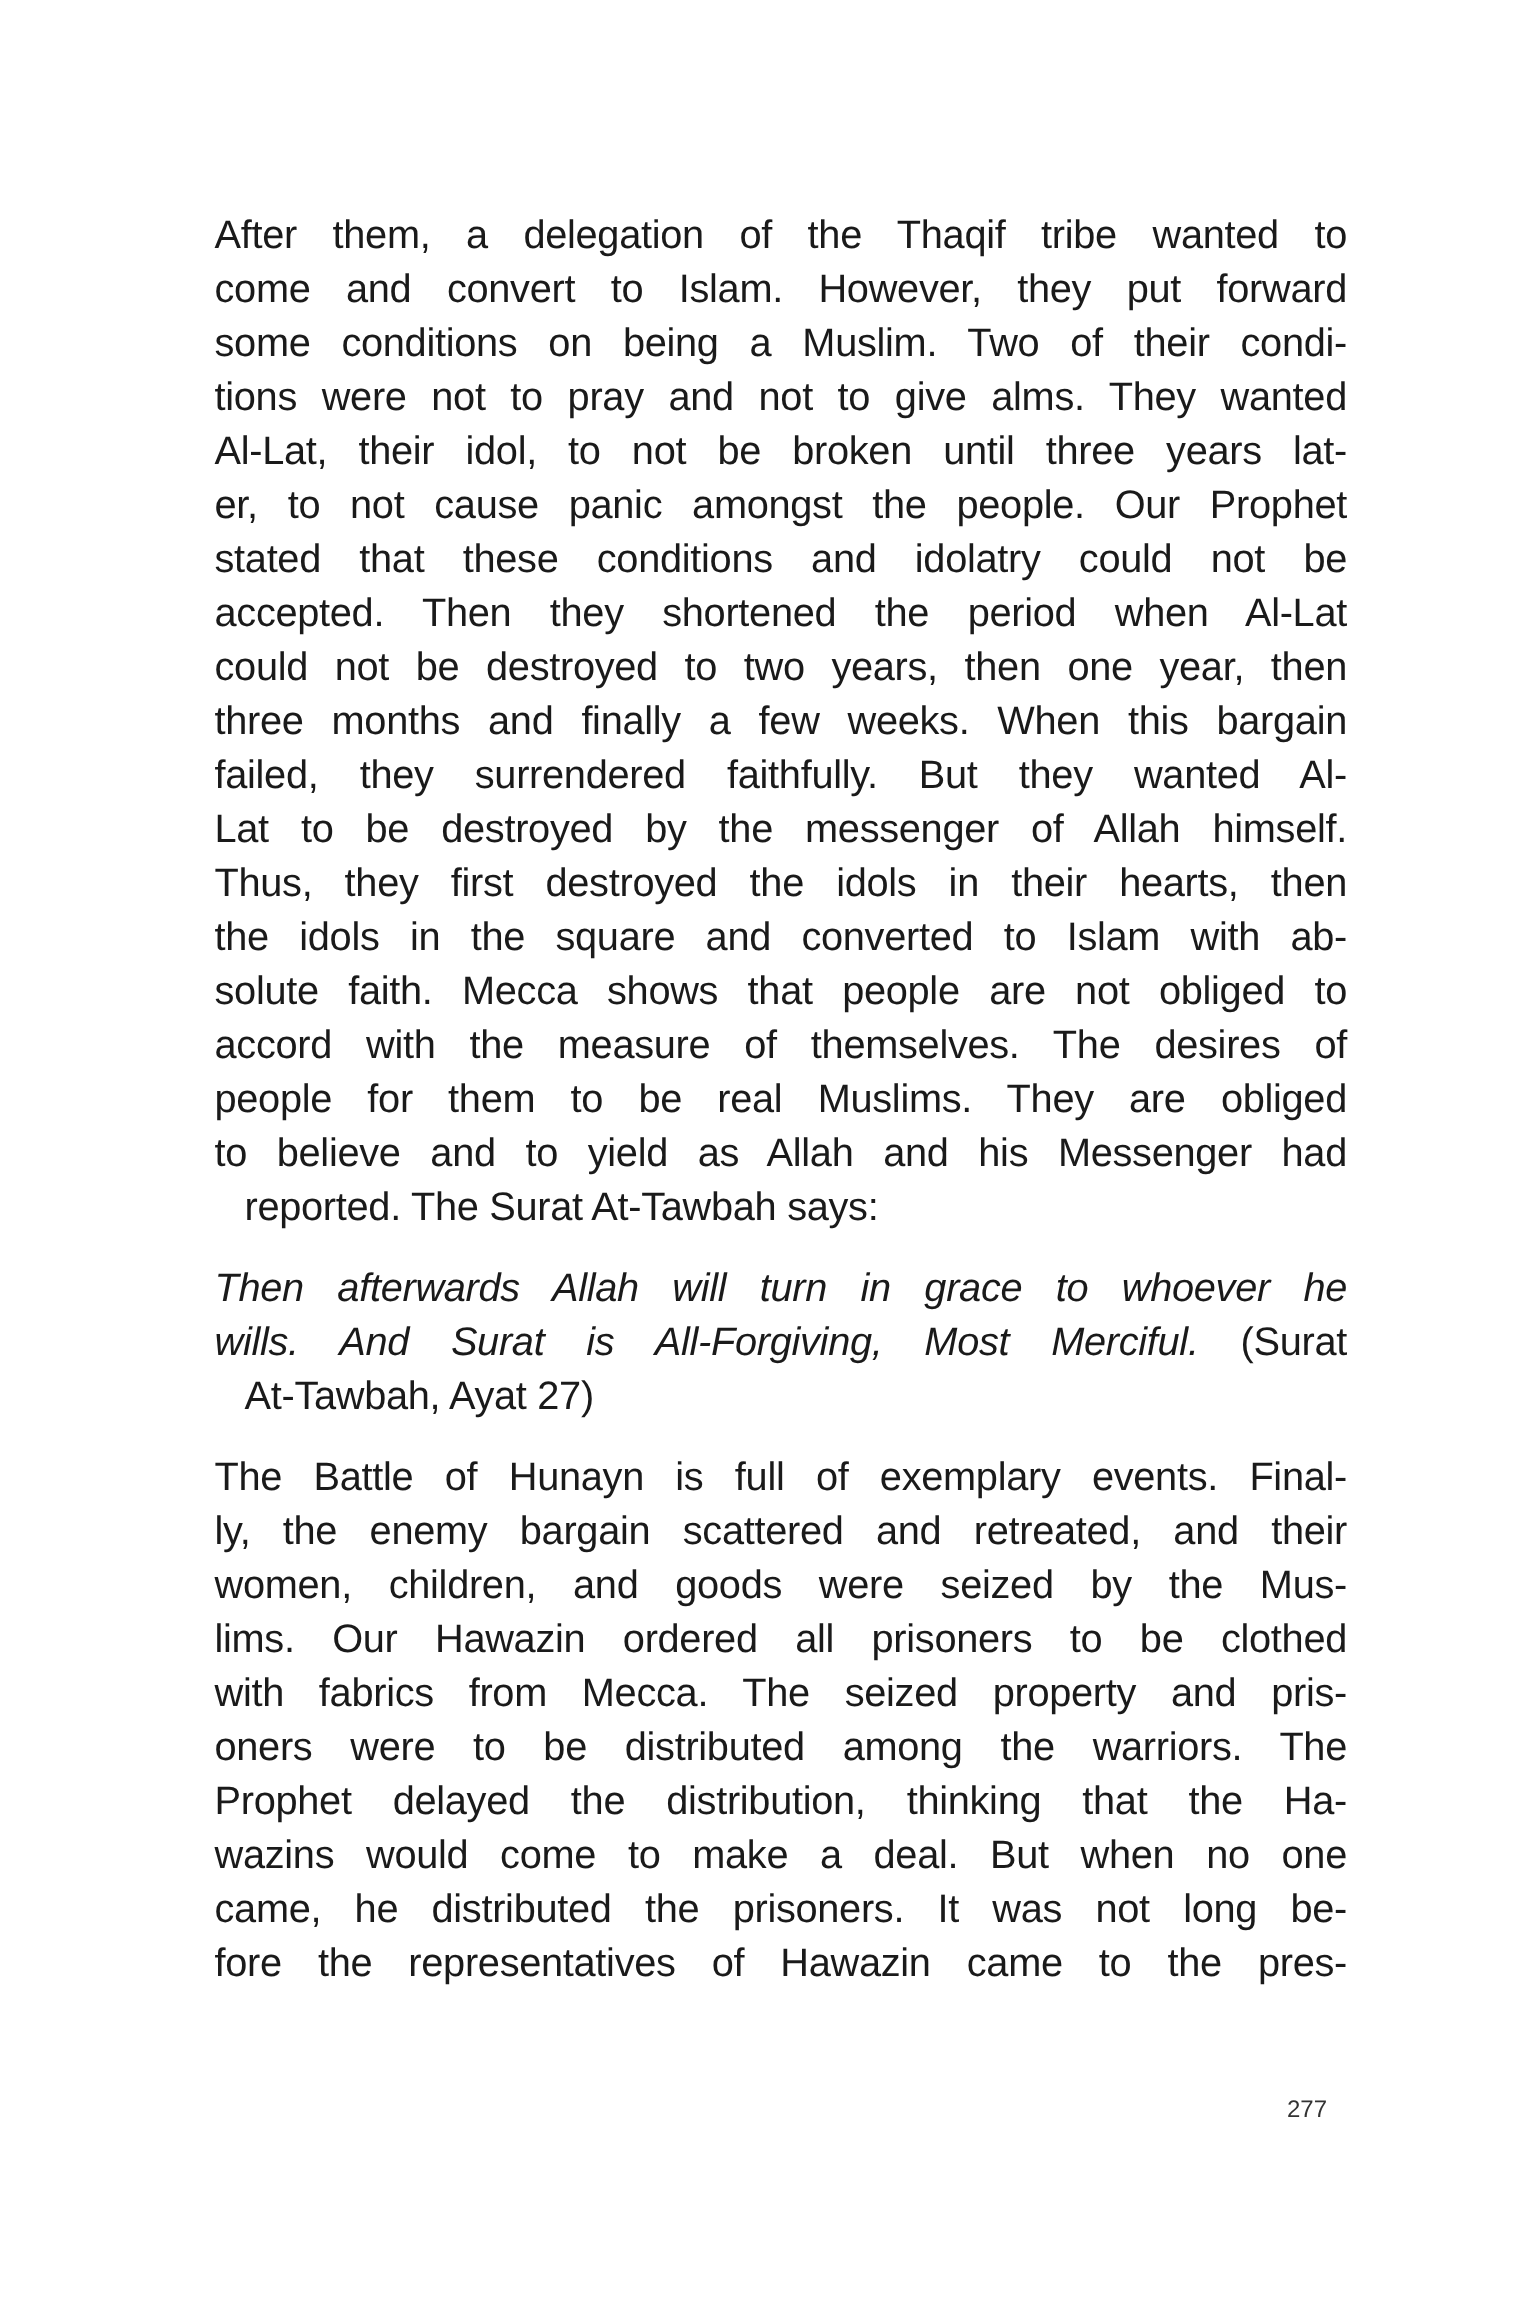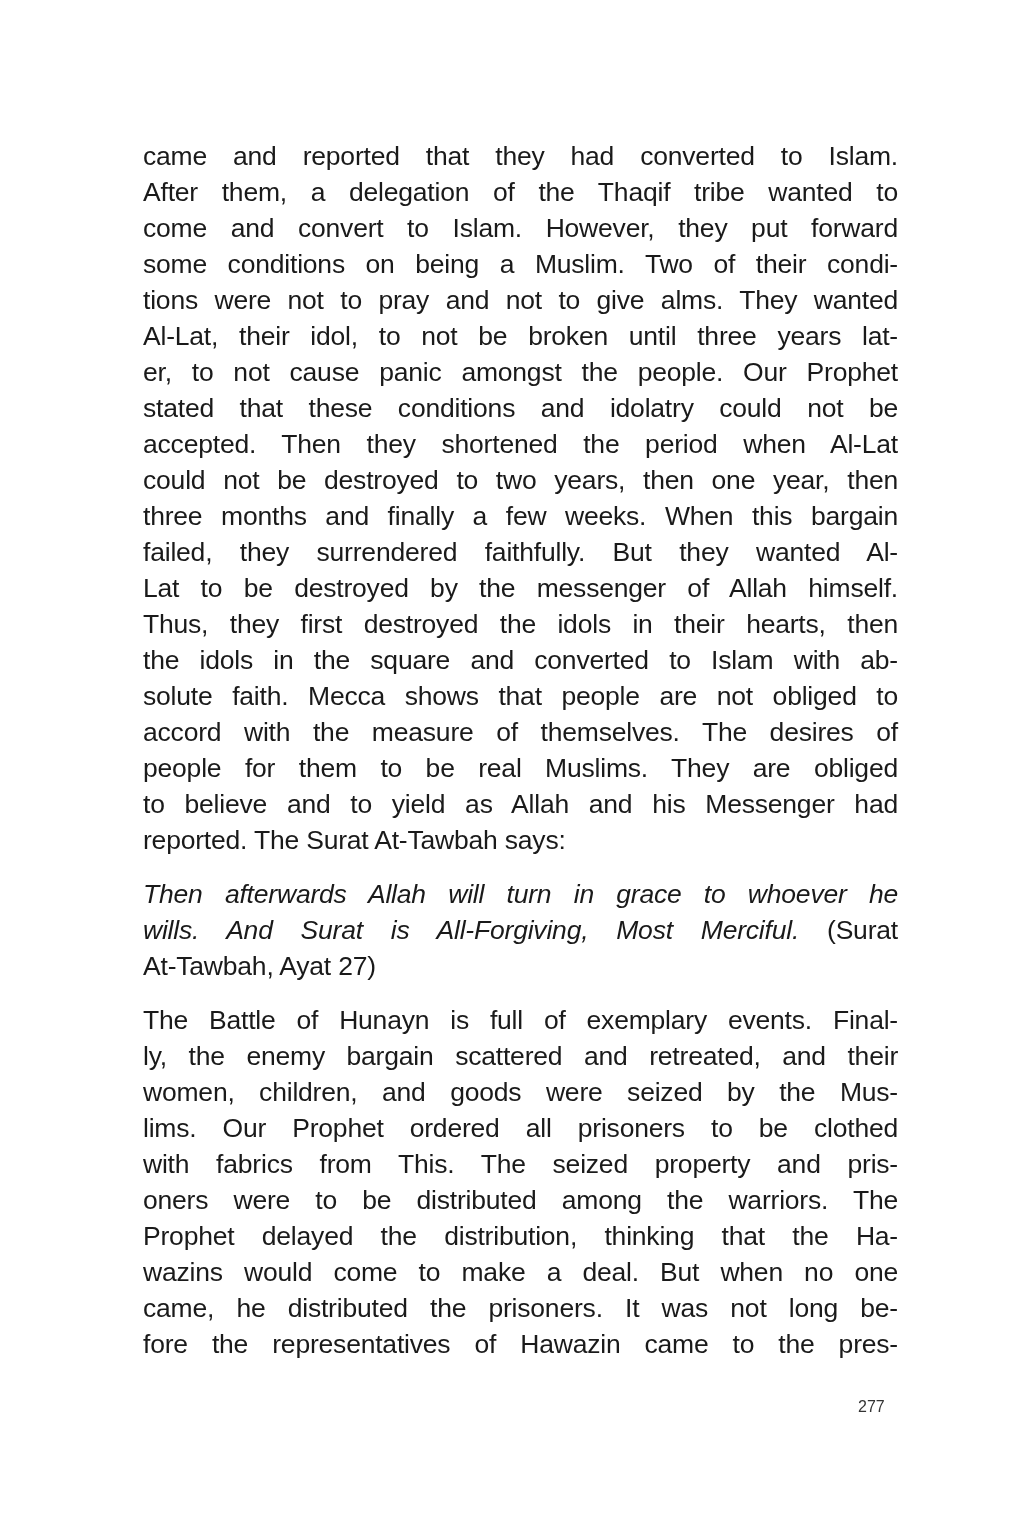--- a/index.html
+++ b/index.html
@@ -1,34 +1,33 @@
 <!DOCTYPE html>
 <html><head>
 <meta charset="utf-8">
 <style>
   html, body { margin: 0; padding: 0; background: #ffffff; }
   body { width: 1024px; height: 1536px; position: relative; overflow: hidden; }
   .page { position: absolute; left: 143px; top: 138px; width: 755px; color: #1a1a1a;
           font-family: "Liberation Sans", sans-serif; font-size: 26.5px; }
   .line { height: 36px; line-height: 36px; white-space: nowrap; text-align: justify;
           text-align-last: justify; letter-spacing: -0.2px; }
-  .line.last { text-align-last: left; }
+  .line.last { text-align-last: left; margin-left: 20px; }
   .para { margin: 0; }
   .gap { height: 18px; }
   .quote .line { font-style: italic; }
   .quote .plain { font-style: normal; }
   .page-number { position: absolute; left: 858px; top: 1398px; font-family: "Liberation Sans", sans-serif;
                  font-size: 16px; color: #333; }
 </style>
 </head>
 <body>
 
 <div class="page">
   <div class="para">
-    <div class="line">came and reported that they had converted to Islam.</div>
     <div class="line">After them, a delegation of the Thaqif tribe wanted to</div>
     <div class="line">come and convert to Islam. However, they put forward</div>
     <div class="line">some conditions on being a Muslim. Two of their condi-</div>
     <div class="line">tions were not to pray and not to give alms. They wanted</div>
     <div class="line">Al-Lat, their idol, to not be broken until three years lat-</div>
     <div class="line">er, to not cause panic amongst the people. Our Prophet</div>
     <div class="line">stated that these conditions and idolatry could not be</div>
     <div class="line">accepted. Then they shortened the period when Al-Lat</div>
     <div class="line">could not be destroyed to two years, then one year, then</div>
     <div class="line">three months and finally a few weeks. When this bargain</div>
@@ -50,22 +49,22 @@
     <div class="line"><span>wills. And Surat is All-Forgiving, Most Merciful.</span><span class="plain"> (Surat</span></div>
     <div class="line last plain" style="font-style:normal">At-Tawbah, Ayat 27)</div>
   </div>
 
   <div class="gap"></div>
 
   <div class="para">
     <div class="line">The Battle of Hunayn is full of exemplary events. Final-</div>
     <div class="line">ly, the enemy bargain scattered and retreated, and their</div>
     <div class="line">women, children, and goods were seized by the Mus-</div>
-    <div class="line">lims. Our Prophet ordered all prisoners to be clothed</div>
-    <div class="line">with fabrics from This. The seized property and pris-</div>
+    <div class="line">lims. Our Hawazin ordered all prisoners to be clothed</div>
+    <div class="line">with fabrics from Mecca. The seized property and pris-</div>
     <div class="line">oners were to be distributed among the warriors. The</div>
     <div class="line">Prophet delayed the distribution, thinking that the Ha-</div>
     <div class="line">wazins would come to make a deal. But when no one</div>
     <div class="line">came, he distributed the prisoners. It was not long be-</div>
     <div class="line">fore the representatives of Hawazin came to the pres-</div>
   </div>
 </div>
 
 <div class="page-number">277</div>
 

